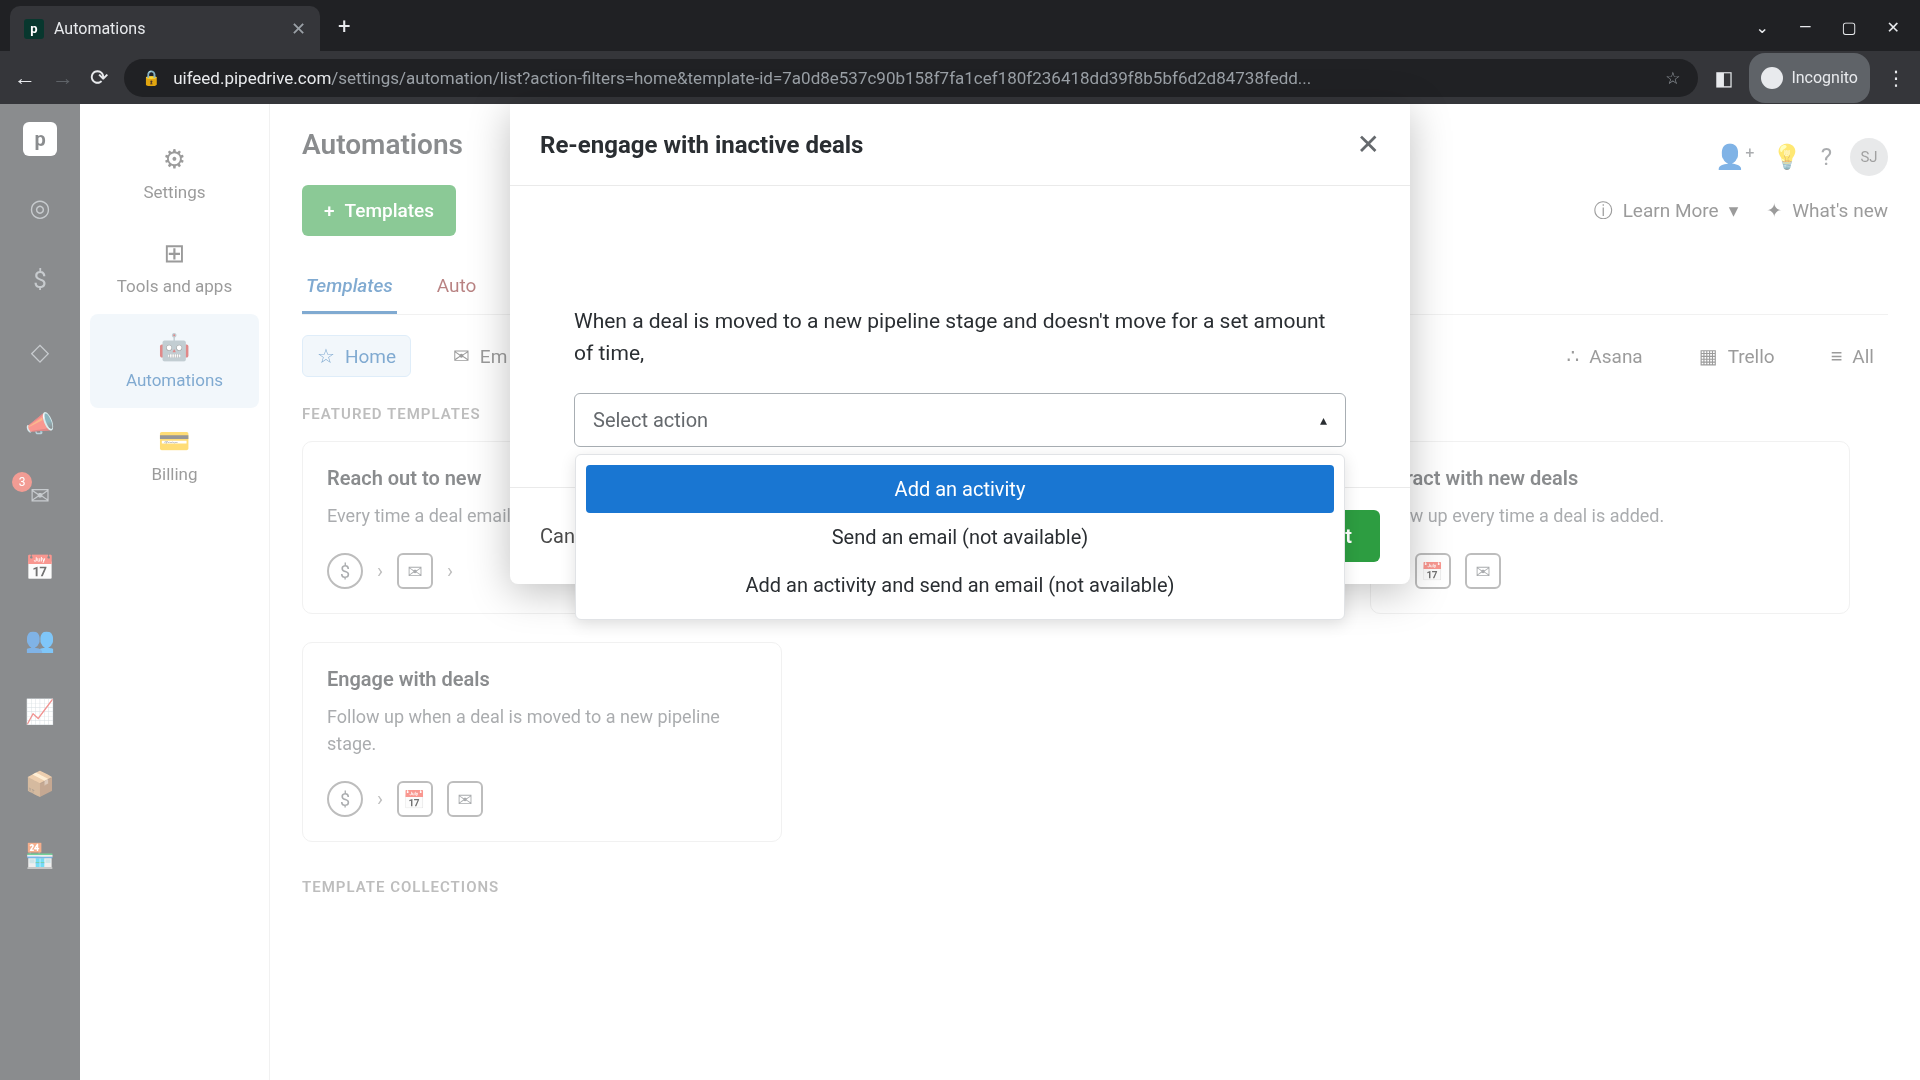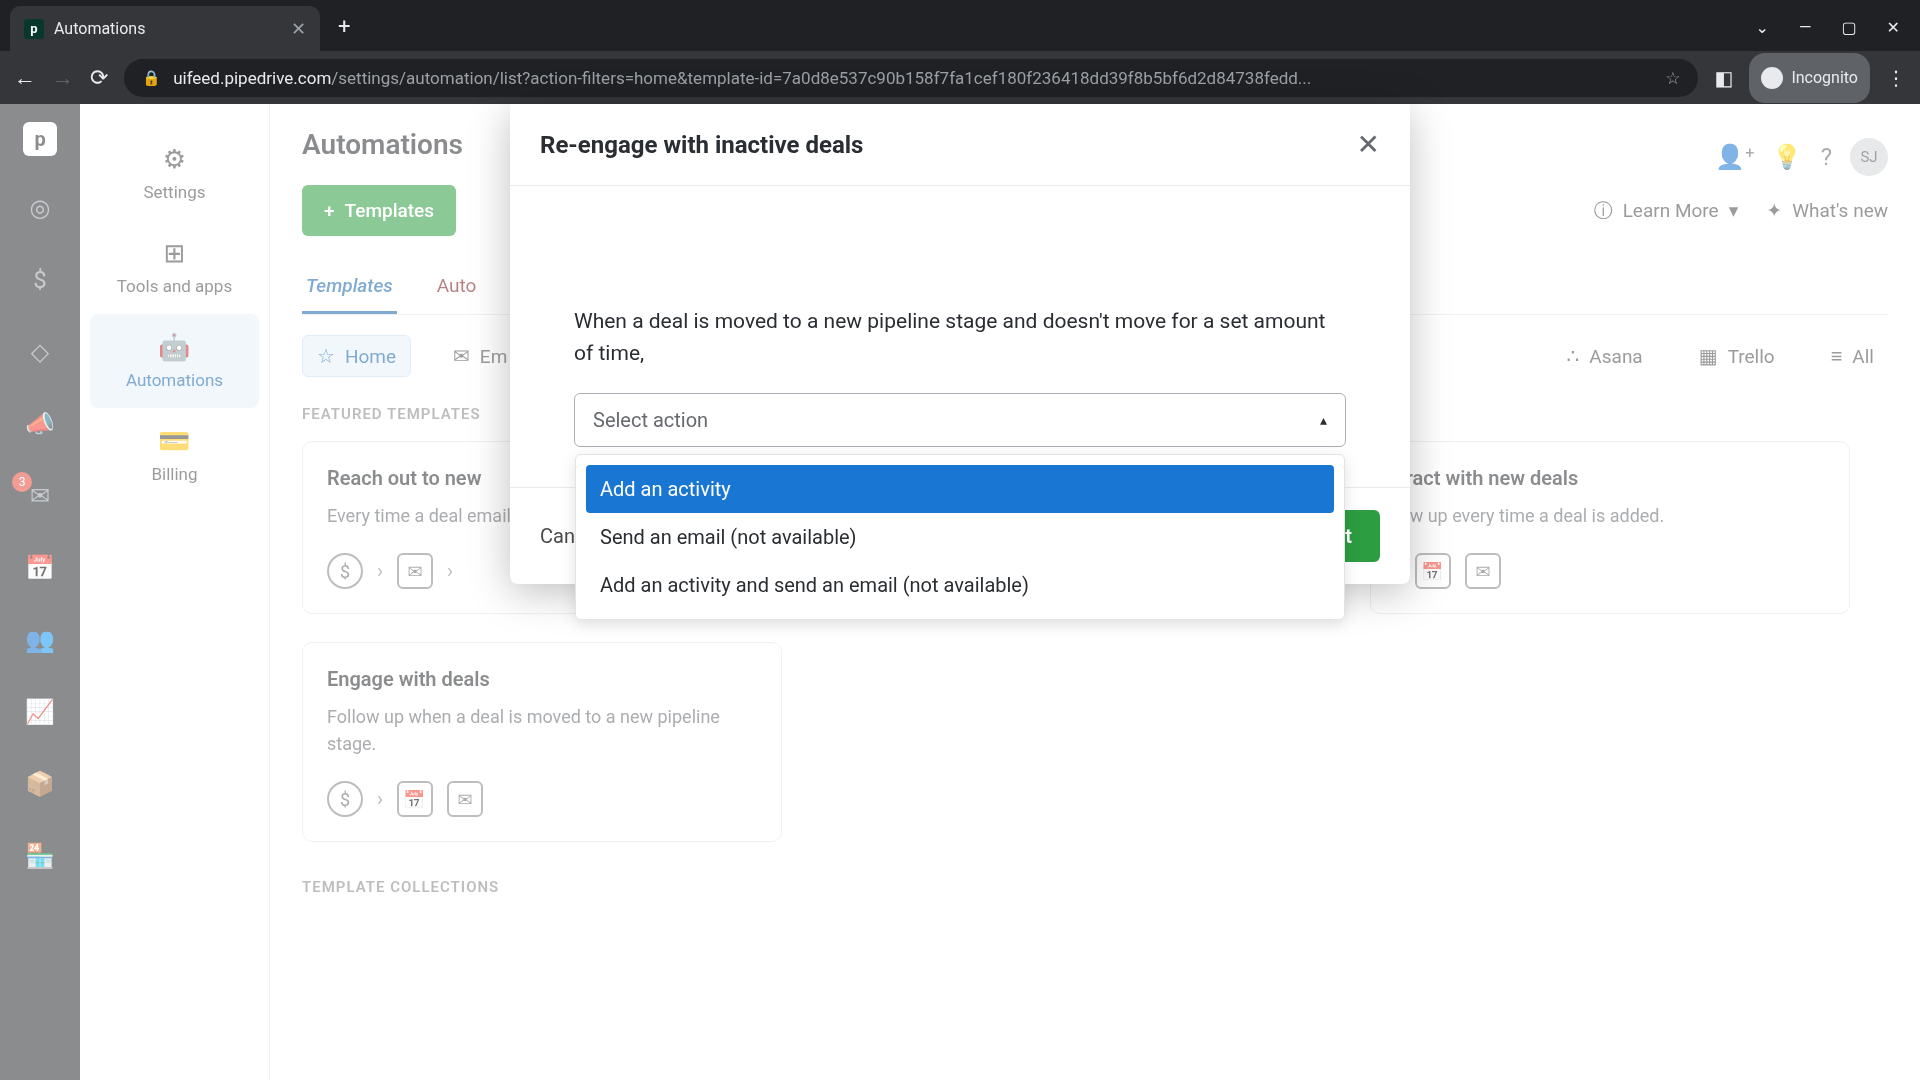--- a/index.html
+++ b/index.html
@@ -71,21 +71,21 @@
 .modal-overlay { position: absolute; top: 104px; left: 0; right: 0; bottom: 0; background: rgba(255,255,255,0.45); display: flex; justify-content: center; z-index: 100; }
 .modal { position: absolute; top: 0; width: 900px; background: #fff; border-radius: 0 0 8px 8px; box-shadow: 0 8px 40px rgba(0,0,0,0.25); }
 .modal-header { display: flex; align-items: center; padding: 24px 30px; border-bottom: 1px solid #eaeaea; }
 .modal-title { font-size: 24px; font-weight: 700; color: #2a2e32; }
 .modal-close { margin-left: auto; font-size: 28px; color: #65696d; cursor: pointer; }
 .modal-body { padding: 120px 64px 40px 64px; }
 .modal-prompt { font-size: 21px; color: #2a2e32; line-height: 1.5; margin-bottom: 24px; }
 .select-box { border: 1px solid #a8aeb3; border-radius: 6px; padding: 14px 18px; display: flex; align-items: center; font-size: 20px; color: #65696d; cursor: pointer; position: relative; }
 .select-caret { margin-left: auto; font-size: 14px; color: #2a2e32; }
 .dropdown { position: absolute; top: 100%; left: 0; right: 0; background: #fff; border: 1px solid #e1e3e6; border-radius: 6px; margin-top: 8px; box-shadow: 0 4px 16px rgba(0,0,0,0.12); padding: 10px; }
-.dropdown-item { padding: 12px 14px; font-size: 20px; color: #2a2e32; border-radius: 4px; cursor: pointer; }
+.dropdown-item { padding: 12px 14px; font-size: 20px; color: #2a2e32; border-radius: 4px; cursor: pointer; text-align: center; }
 .dropdown-item.highlighted { background: #1976d2; color: #fff; }
 .modal-footer { display: flex; align-items: center; padding: 22px 30px; border-top: 1px solid #eaeaea; }
 .cancel-btn { font-size: 20px; color: #4a4a4a; cursor: pointer; }
 .next-btn { margin-left: auto; background: #2d9d41; color: #fff; border: none; padding: 14px 28px; border-radius: 6px; font-size: 20px; font-weight: 600; cursor: pointer; }
 </style>
 </head>
 <body>
 
 <div class="browser-chrome">
   <div class="tab">

